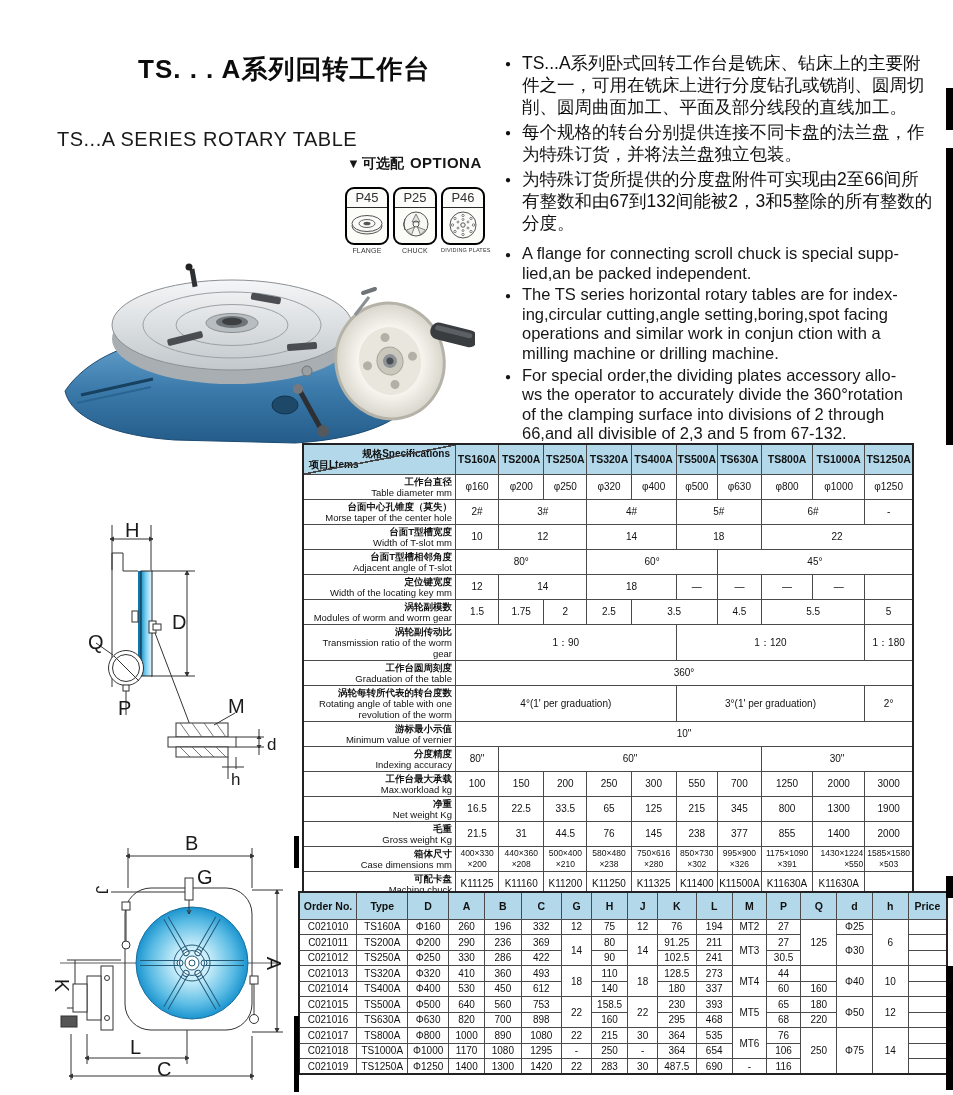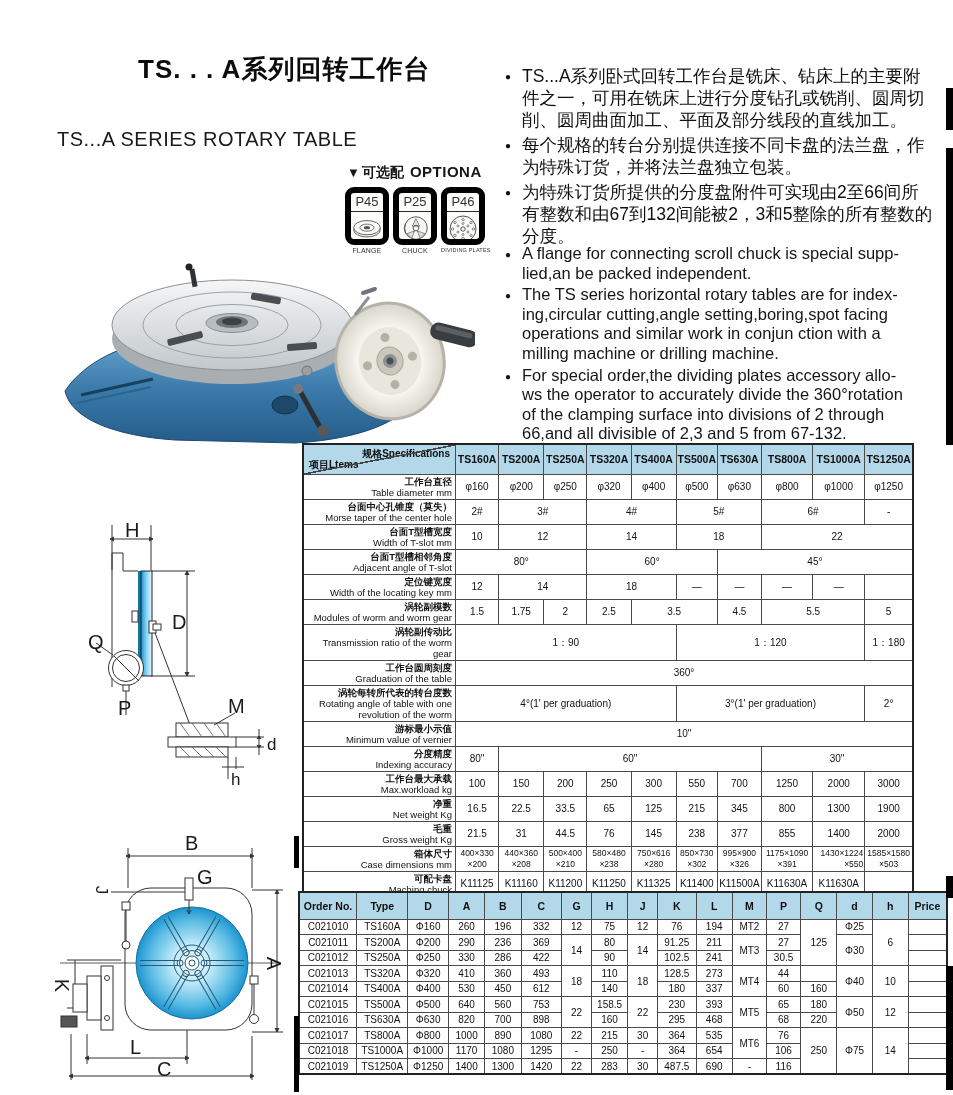--- a/index.html
+++ b/index.html
@@ -3,33 +3,33 @@
 <meta charset="utf-8">
 <style>
   * { box-sizing: border-box; margin: 0; padding: 0; }
   body { background: #888; font-family: "Liberation Sans", "DejaVu Sans", sans-serif; }
   .page { position: relative; width: 953px; height: 1095px; background: #ffffff; margin: 0 auto; overflow: hidden; color: #111; }
 
   
   .title-cn { position: absolute; left: 138px; top: 52px; font-size: 26px; font-weight: bold; letter-spacing: 1px; color: #0c0c0c; }
   .title-en { position: absolute; left: 57px; top: 128px; font-size: 20px; letter-spacing: .5px; color: #1a1a1a; }
 
-  .opt-head { position: absolute; left: 347px; top: 163px; font-size: 14px; font-weight: bold; color: #161616; }
+  .opt-head { position: absolute; left: 347px; top: 154px; font-size: 14px; font-weight: bold; color: #161616; }
   .opt-head .tri { font-size: 13px; margin-right: 2px; }
   .opt-head .en { font-size: 15px; margin-left: 6px; letter-spacing: .5px; }
   .opt-row { position: absolute; left: 345px; top: 187px; display: flex; gap: 4px; }
   .opt-box-wrap { width: 44px; text-align: center; }
-  .opt-box { width: 44px; height: 58px; border: 6px solid #000000; border-radius: 9px; background: #fcfcf8; overflow: hidden; }
+  .opt-box { width: 44px; height: 58px; border: 2px solid #000000; border-radius: 9px; background: #fcfcf8; overflow: hidden; }
   .opt-code { display: block; font-size: 13px; color: #333; border-bottom: 1.5px solid #2b2b2b; padding: 1px 0 2px; }
   .opt-icon { height: 34px; display: flex; align-items: center; justify-content: center; }
   .opt-cap { font-size: 7px; letter-spacing: .2px; color: #333; margin-top: 2px; white-space: nowrap; }
   .opt-cap.small { font-size: 5.5px; }
 
   
-  .bullets { position: absolute; left: 505px; top: 65px; width: 447px; list-style: none; }
+  .bullets { position: absolute; left: 505px; top: 52px; width: 447px; list-style: none; }
   .bullets li { position: relative; padding-left: 17px; white-space: pre-line; }
   .bullets li::before { content: "●"; position: absolute; left: 0; top: 1px; font-size: 10px; }
   .bullets-cn li { font-size: 17.5px; line-height: 22px; margin-bottom: 3px; color: #101010; }
   .bullets-en { top: 244px; }
   .bullets-en li { font-size: 16.5px; line-height: 19.6px; margin-bottom: 2px; color: #161616; }
 
   
   table { border-collapse: collapse; table-layout: fixed; background: #fff; }
   th, td { border: 1px solid #4a4a4a; text-align: center; vertical-align: middle; overflow: hidden; }
   .spec, .order { position: absolute; border: 2px solid #222; }

